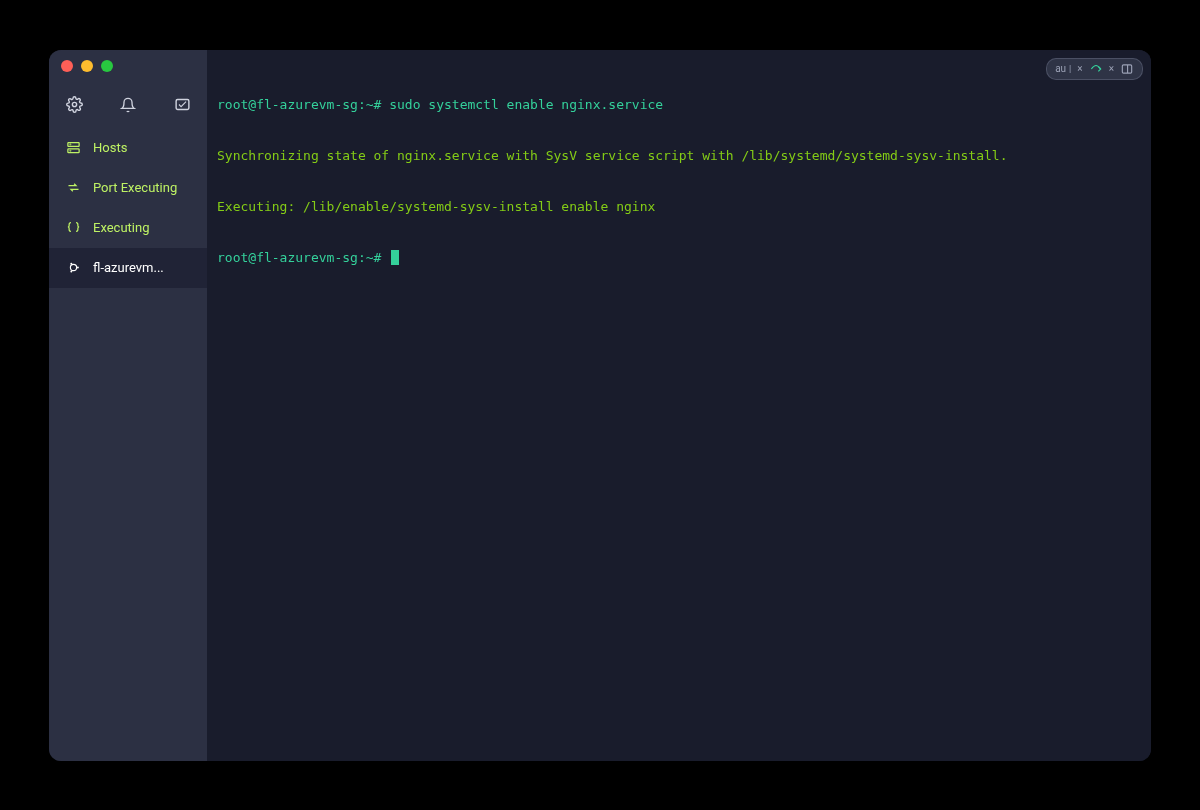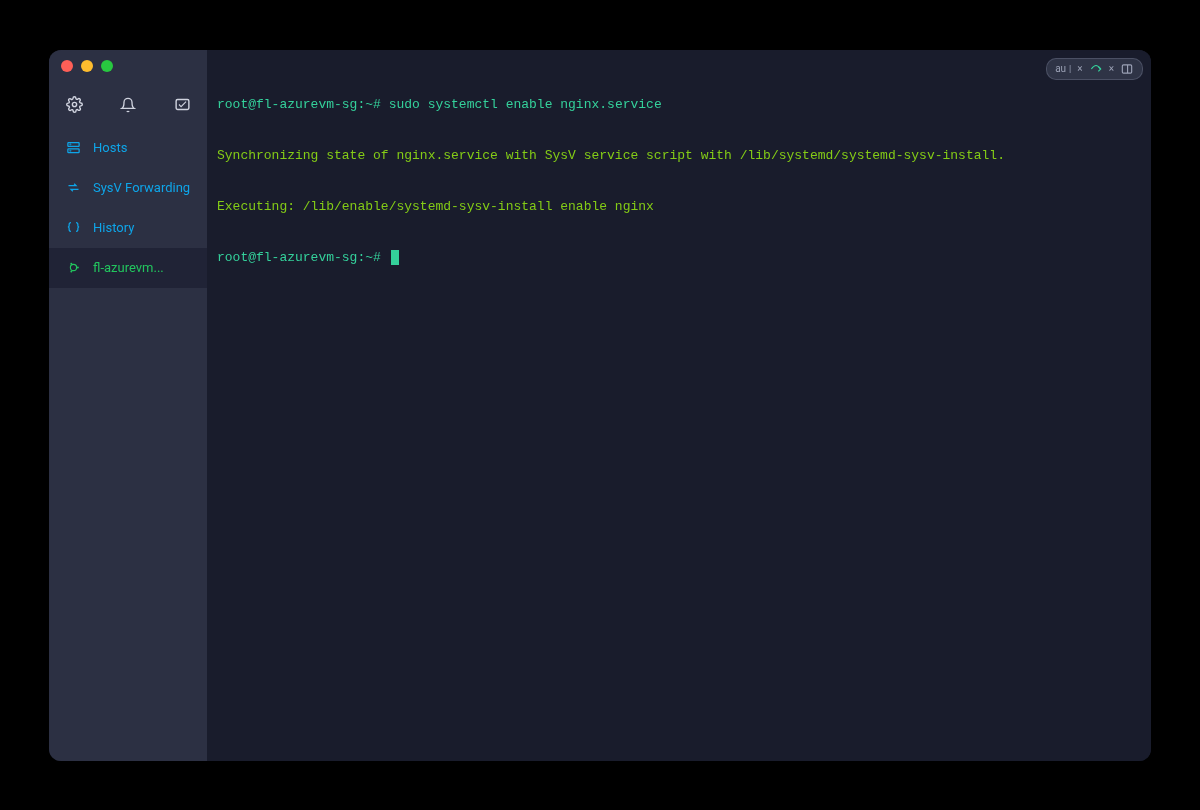--- a/index.html
+++ b/index.html
@@ -58,28 +58,28 @@
       justify-content: center;
       cursor: pointer;
     }
     .nav-list { display: flex; flex-direction: column; }
     .nav-item {
       height: 40px;
       display: flex;
       align-items: center;
       gap: 12px;
       padding: 0 16px;
-      color: #0ea5e9;
+      color: #bef264;
       font-size: 13px;
       cursor: pointer;
       position: relative;
     }
     .nav-item.active {
       background: #202336;
-      color: #22c55e;
+      color: #ffffff;
     }
     .nav-item .icon-slot {
       width: 16px;
       height: 16px;
       color: inherit;
       display: flex;
       align-items: center;
       justify-content: center;
       flex-shrink: 0;
     }
@@ -108,21 +108,21 @@
     .terminal {
       flex: 1;
       padding: 12px 10px;
       font-family: "SF Mono", ui-monospace, Menlo, Consolas, monospace;
       font-size: 13px;
       line-height: 17px;
       color: #34d19b;
       white-space: pre;
       overflow: hidden;
     }
-    .term-line { min-height: 17px; font-family: Liberation Mono, monospace; }
+    .term-line { min-height: 17px; }
     .prompt { color: #34d19b; }
     .cmd    { color: #34d19b; }
     .out    { color: #84cc16; }
     .cursor {
       display: inline-block;
       width: 8px;
       height: 15px;
       background: #34d19b;
       vertical-align: text-bottom;
       margin-left: 2px;
@@ -203,30 +203,30 @@
         <span class="label">Hosts</span>
       </div>
 
 
       <div class="nav-item">
         <span class="icon-slot">
           <svg viewBox="0 0 24 24" width="15" height="15" fill="none" stroke="currentColor" stroke-width="2">
               <path d="M4 9h12l-3-3M20 15H8l3 3"></path>
             </svg>
         </span>
-        <span class="label">SysV Forwarding</span>
+        <span class="label">Port Executing</span>
       </div>
 
       <div class="nav-item">
         <span class="icon-slot">
           <svg viewBox="0 0 24 24" width="15" height="15" fill="none" stroke="currentColor" stroke-width="2">
               <path d="M8 4c-2 0-3 1-3 3v2c0 1-1 2-2 2 1 0 2 1 2 2v2c0 2 1 3 3 3M16 4c2 0 3 1 3 3v2c0 1 1 2 2 2-1 0-2 1-2 2v2c0 2-1 3-3 3"></path>
             </svg>
         </span>
-        <span class="label">History</span>
+        <span class="label">Executing</span>
       </div>
 
       <div class="nav-item active">
         <span class="icon-slot">
           <svg viewBox="0 0 24 24" width="15" height="15" fill="none" stroke="currentColor" stroke-width="1.8">
               <circle cx="12" cy="12" r="5"></circle>
               <circle cx="19" cy="12" r="1.6" fill="currentColor" stroke="none"></circle>
               <circle cx="8.5" cy="5.8" r="1.6" fill="currentColor" stroke="none"></circle>
               <circle cx="8.5" cy="18.2" r="1.6" fill="currentColor" stroke="none"></circle>
             </svg>

